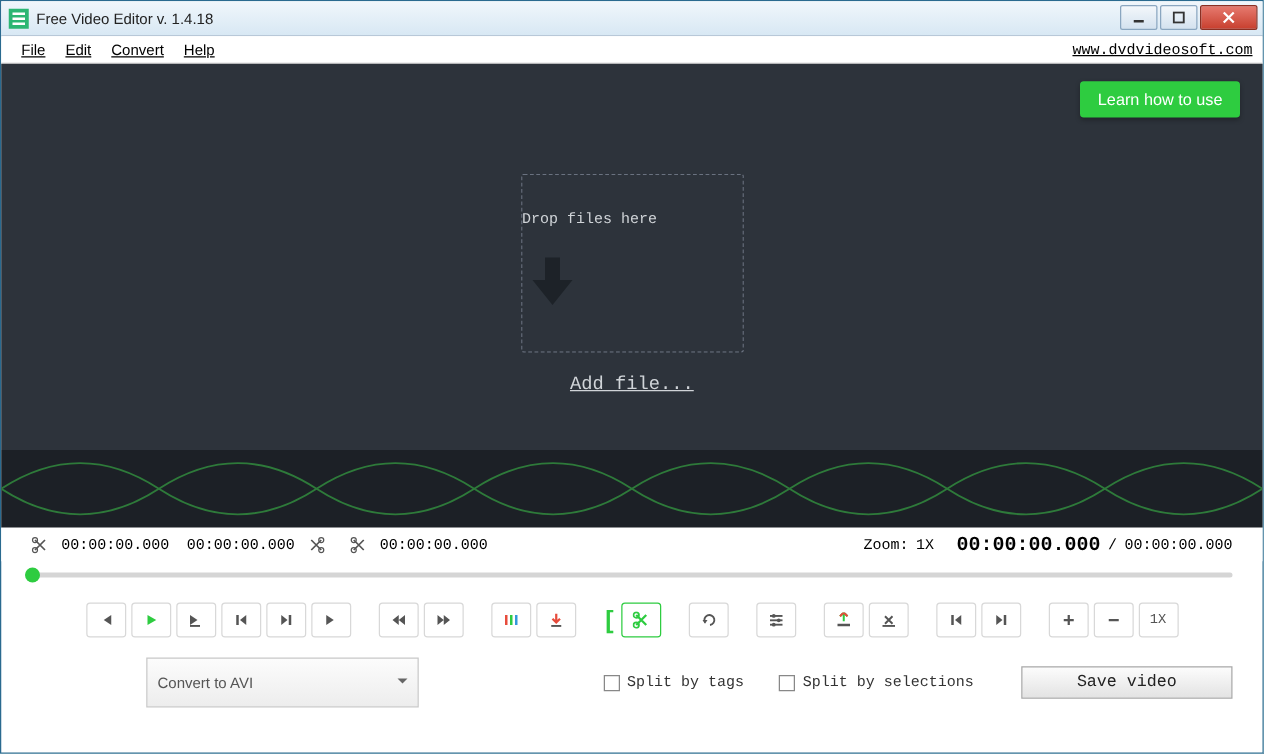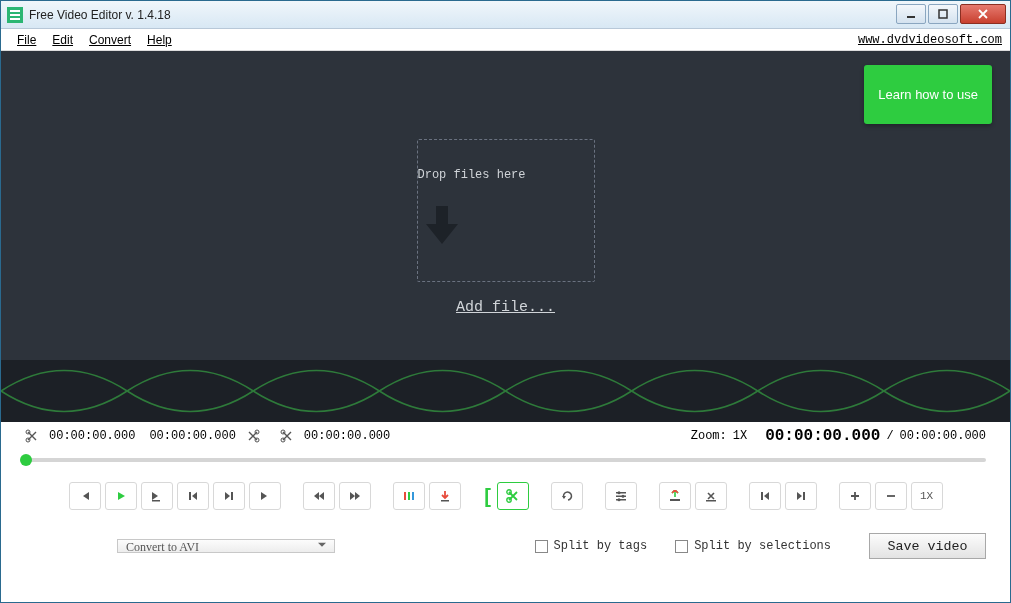--- a/index.html
+++ b/index.html
@@ -10,21 +10,21 @@
 .titlebar .icon::after { content: ""; display: block; width: 10px; height: 2px; background: #fff; box-shadow: 0 -4px 0 #fff, 0 4px 0 #fff; }
 .titlebar .title { flex: 1; color: #222; font-size: 12px; }
 .winbtns { display: flex; height: 22px; margin-right: 4px; }
 .winbtn { width: 30px; height: 20px; margin-left: 2px; border: 1px solid #8aa6c0; background: linear-gradient(to bottom, #f3f7fb, #d4e2ef); display: flex; align-items: center; justify-content: center; border-radius: 2px; }
 .winbtn.close { width: 46px; background: linear-gradient(to bottom, #e67a6f, #c8402f); border-color: #8b2f22; color: #fff; }
 .winbtn svg { display: block; }
 .menubar { height: 22px; background: #fff; display: flex; align-items: center; padding: 0 8px; border-bottom: 1px solid #ddd; text-decoration: underline; }
 .menuitem { padding: 0 8px; line-height: 22px; color: #000; cursor: default; }
 .menulink { margin-left: auto; color: #000; font-family: "Courier New", monospace; font-size: 12px; }
 .viewport { background: #2d333b; position: relative; flex: 0 0 309px; }
-.learn-btn { position: absolute; right: 18px; top: 14px; background: #2ecc40; color: #fff; border: none; padding: 22px 14px; font-size: 13px; border-radius: 3px; box-shadow: 0 2px 4px rgba(0,0,0,.3); cursor: pointer; }
+.learn-btn { position: absolute; right: 18px; top: 14px; background: #2ecc40; color: #fff; border: none; padding: 7px 14px; font-size: 13px; border-radius: 3px; box-shadow: 0 2px 4px rgba(0,0,0,.3); cursor: pointer; }
 .dropzone { position: absolute; left: 50%; top: 88px; transform: translateX(-50%); width: 178px; height: 143px; border: 1px dashed #6a7280; display: flex; flex-direction: column; align-items: flex-start; padding-top: 28px; border-radius: 2px; }
 .drop-text { color: #d0d4d8; font-family: "Courier New", monospace; font-size: 12px; }
 .drop-arrow { margin-top: 18px; }
 .drop-arrow svg { display: block; }
 .addfile { position: absolute; left: 50%; transform: translateX(-50%); top: 248px; color: #d0d4d8; font-family: "Courier New", monospace; text-decoration: underline; font-size: 15px; }
 .waveform { flex: 0 0 62px; background: #1c2026; position: relative; overflow: hidden; }
 .waveform svg { width: 100%; height: 100%; }
 .timebar { height: 27px; display: flex; align-items: center; padding: 0 24px; font-family: "Courier New", monospace; font-size: 12px; color: #000; background: #fff; }
 .timebar .scis { display: flex; align-items: center; gap: 6px; }
 .scissor-ico { display: inline-flex; }
@@ -32,26 +32,26 @@
 .tright { margin-left: auto; display: flex; align-items: center; gap: 6px; }
 .tright .bigtime { font-size: 16px; font-weight: bold; }
 .slider-area { height: 22px; padding: 0 24px; display: flex; align-items: center; }
 .slider-track { flex: 1; height: 4px; background: #d5d5d5; border-radius: 2px; position: relative; }
 .slider-thumb { position: absolute; left: 0; top: 50%; transform: translate(-5px,-50%); width: 12px; height: 12px; border-radius: 50%; background: #2ecc40; cursor: pointer; }
 .toolbar { height: 50px; display: flex; align-items: center; justify-content: center; gap: 4px; }
 .tbtn { width: 32px; height: 28px; border: 1px solid #d8d8d8; background: #fff; border-radius: 3px; display: flex; align-items: center; justify-content: center; cursor: pointer; }
 .tbtn.bracket { border: none; width: 10px; font-size: 20px; color: #2ecc40; font-weight: bold; cursor: default; }
 .tgap { width: 14px; }
 .bottombar { height: 50px; display: flex; align-items: center; padding: 0 24px 0 116px; gap: 18px; }
-.convert-select { width: 218px; height: 14px; border: 1px solid #c8c8c8; background: linear-gradient(to bottom,#fcfcfc,#ededed); display: flex; align-items: flex-start; padding: 0 8px; color: #555; font-family: Liberation Serif, serif; position: relative; }
+.convert-select { width: 218px; height: 40px; border: 1px solid #c8c8c8; background: linear-gradient(to bottom,#fcfcfc,#ededed); display: flex; align-items: center; padding: 0 8px; color: #555; font-family: Liberation Sans, sans-serif; position: relative; }
 .convert-select::after { content: ""; position: absolute; right: 8px; top: 50%; transform: translateY(-40%); border: 4px solid transparent; border-top-color: #666; }
 .checkrow { display: flex; align-items: center; gap: 6px; font-family: "Courier New", monospace; color: #333; margin-left: auto; }
 .checkrow + .checkrow { margin-left: 10px; }
 .checkbox { width: 13px; height: 13px; border: 1px solid #888; background: #fff; }
-.save-btn { width: 117px; height: 26px; border: 1px solid #a8a8a8; background: linear-gradient(to bottom,#fcfcfc,#e3e3e3); font-family: "Courier New", monospace; color: #222; margin-left: 20px; cursor: pointer; }
+.save-btn { width: 169px; height: 26px; border: 1px solid #a8a8a8; background: linear-gradient(to bottom,#fcfcfc,#e3e3e3); font-family: "Courier New", monospace; color: #222; margin-left: 20px; cursor: pointer; }
 </style>
 </head>
 <body>
 
 <div class="window">
 
   <div class="titlebar">
     <span class="icon"></span>
     <span class="title">Free Video Editor v. 1.4.18</span>
     <div class="winbtns">

